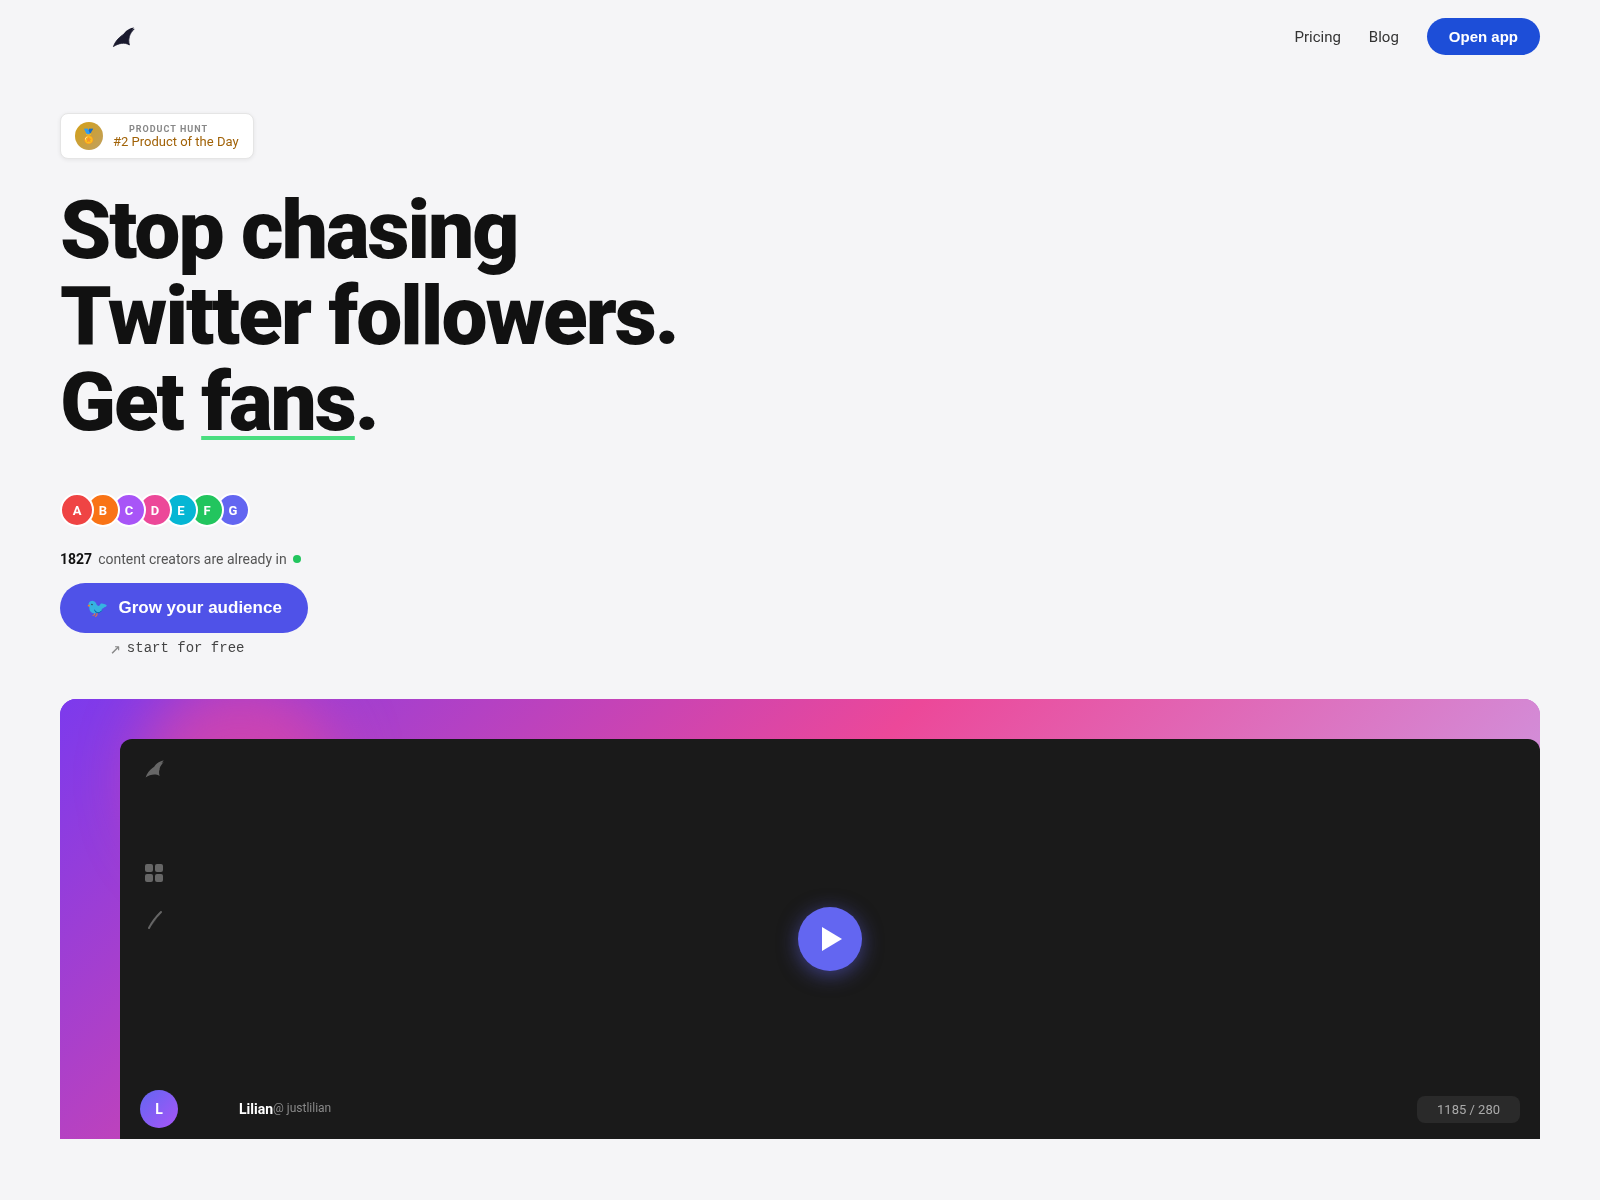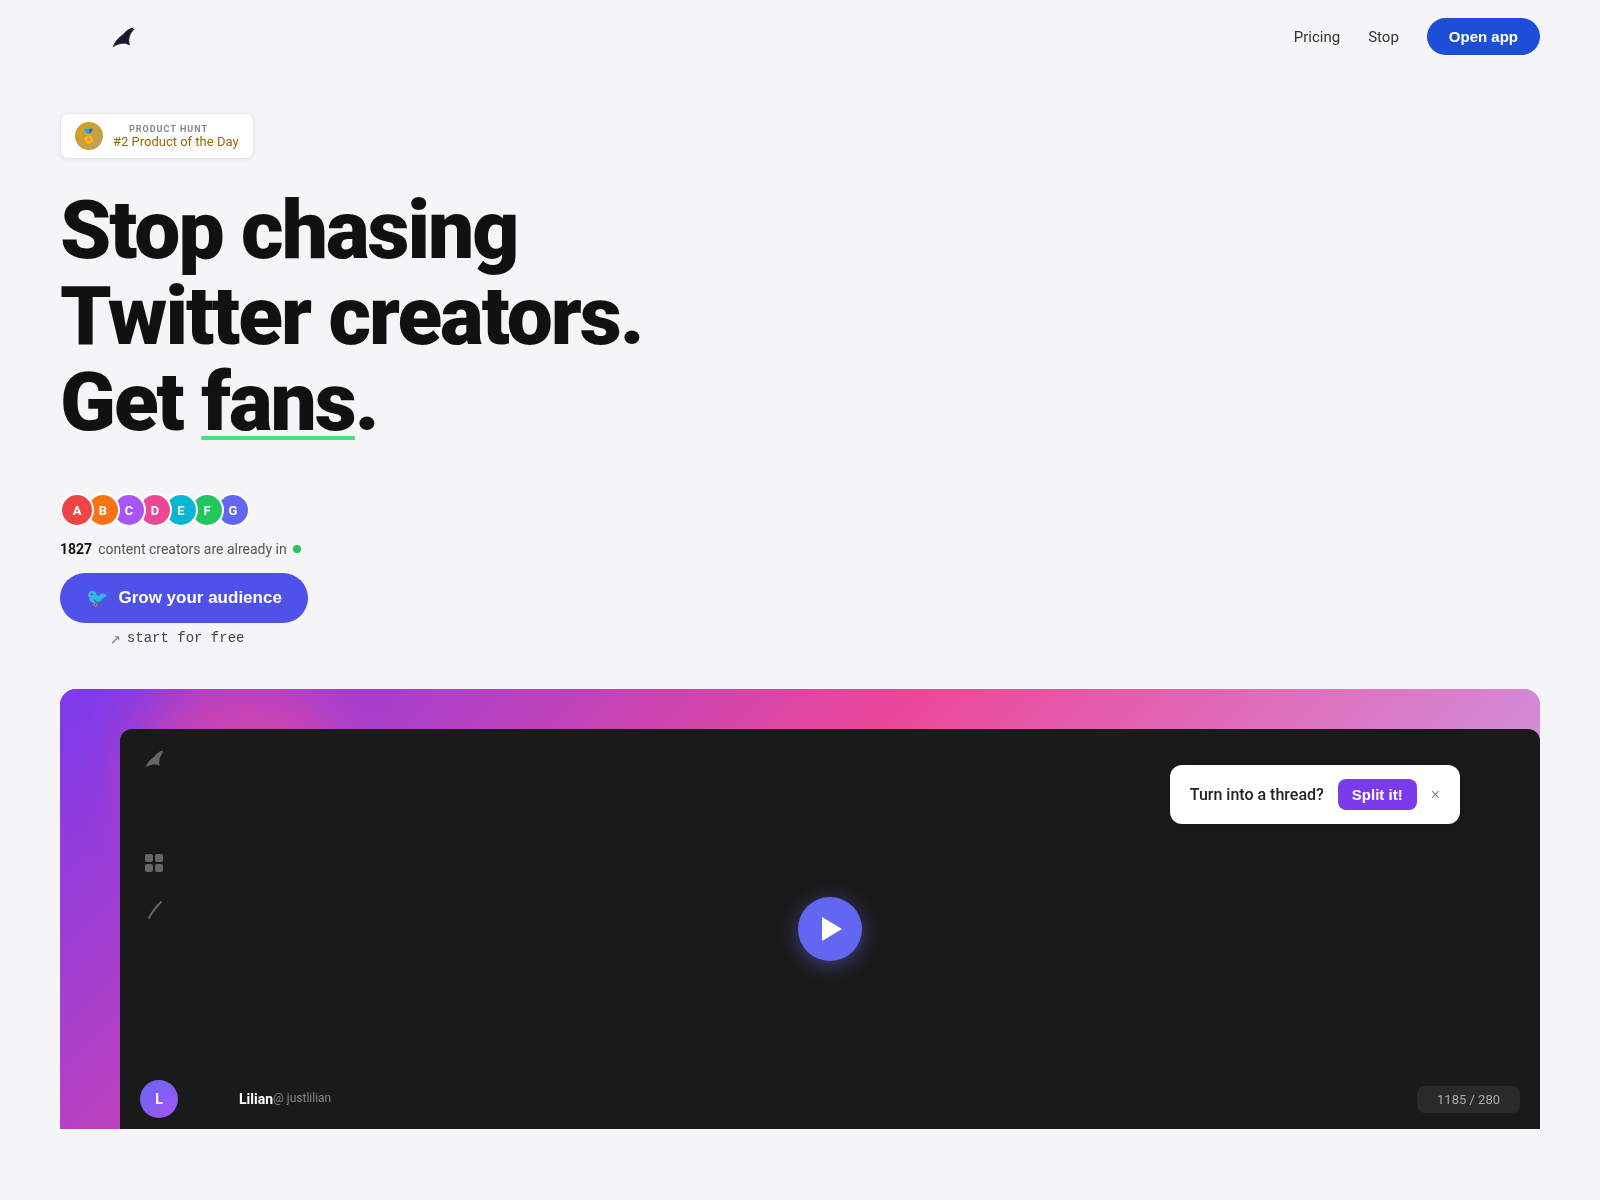--- a/index.html
+++ b/index.html
@@ -142,21 +142,21 @@
     .avatar-circle:first-child {
       margin-left: 0;
     }
 
     .creator-count-row {
       display: flex;
       align-items: center;
       gap: 6px;
       font-size: 14px;
       color: #555;
-      margin-top: 2px;
+      margin-top: 12px;
     }
 
     .creator-count-row strong {
       color: #111;
       font-weight: 700;
     }
 
     .green-dot {
       width: 8px;
       height: 8px;
@@ -382,39 +382,39 @@
 
 <nav>
   <div class="nav-logo">
     <svg class="logo-bird" viewBox="0 0 40 40" fill="none" xmlns="http://www.w3.org/2000/svg">
       <path d="M8 32 C12 20, 24 14, 34 10 C28 16, 26 22, 28 30 C22 26, 14 28, 8 32Z" fill="#1a1a2e" stroke="#1a1a2e" stroke-width="1"></path>
       <path d="M20 18 C22 12, 30 8, 34 8 C30 12, 26 16, 28 22 C24 20, 21 19, 20 18Z" fill="#1a1a2e"></path>
     </svg>
   </div>
   <div class="nav-right">
     <a class="nav-link" href="#">Pricing</a>
-    <a class="nav-link" href="#">Stop</a>
+    <a class="nav-link" href="#">Blog</a>
     <button class="open-app-btn">Open app</button>
   </div>
 </nav>
 
 <div class="hero">
   
   <div class="product-hunt-badge">
     <div class="ph-medal">🏅</div>
     <div class="ph-text">
       <span class="ph-label">PRODUCT HUNT</span>
       <span class="ph-value">#2 Product of the Day</span>
     </div>
   </div>
 
   
   <h1 class="hero-heading">
     <span>Stop chasing</span><br>
-    <span>Twitter creators.</span><br>
+    <span>Twitter followers.</span><br>
     <span>Get </span><span class="fans-word">fans</span><span>.</span>
   </h1>
 
   
   <div style="margin-top: 48px; display: flex; flex-direction: column; align-items: flex-start;">
 
     <div style="display:flex; align-items:center; gap:8px; margin-bottom:8px;">
       <div class="avatars-row">
         <div class="avatar-circle" style="background:#ef4444; z-index:7;">A</div>
         <div class="avatar-circle" style="background:#f97316; z-index:6;">B</div>
@@ -450,25 +450,20 @@
 
   <div class="app-window">
 
     <div class="app-logo-small">
       <svg viewBox="0 0 40 40" fill="none">
         <path d="M8 32 C12 20, 24 14, 34 10 C28 16, 26 22, 28 30 C22 26, 14 28, 8 32Z" fill="#666"></path>
         <path d="M20 18 C22 12, 30 8, 34 8 C30 12, 26 16, 28 22 C24 20, 21 19, 20 18Z" fill="#666"></path>
       </svg>
     </div>
 
-    <div class="thread-toast">
-      <span class="thread-toast-text">Turn into a thread?</span>
-      <button class="split-btn">Split it!</button>
-      <button class="toast-close">×</button>
-    </div>
 
     <div class="play-btn-container">
       <div class="play-btn">
         <div class="play-triangle"></div>
       </div>
     </div>
 
     <div class="sidebar-icons">
       <div class="sidebar-icon">
         <svg width="22" height="22" viewBox="0 0 22 22" fill="none">

